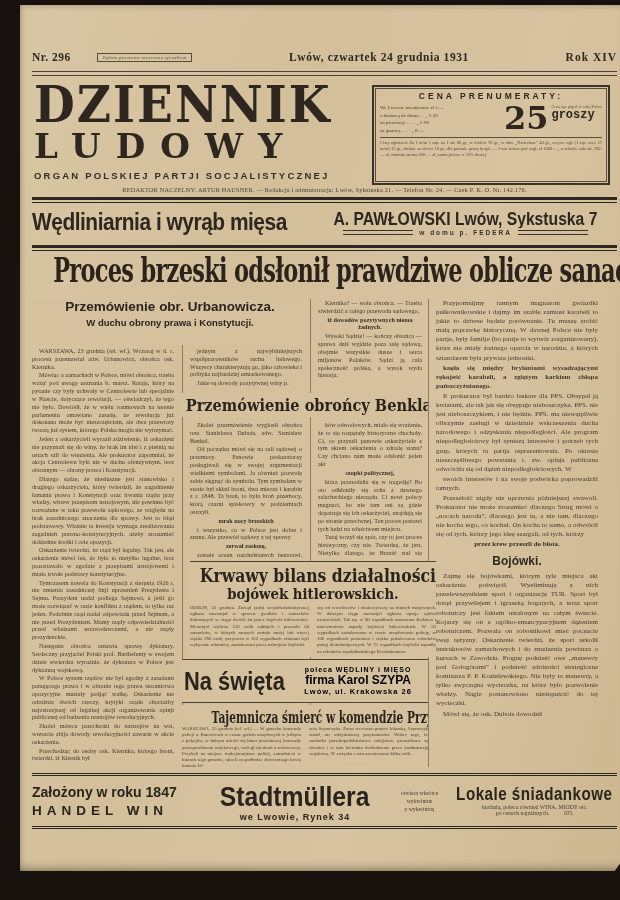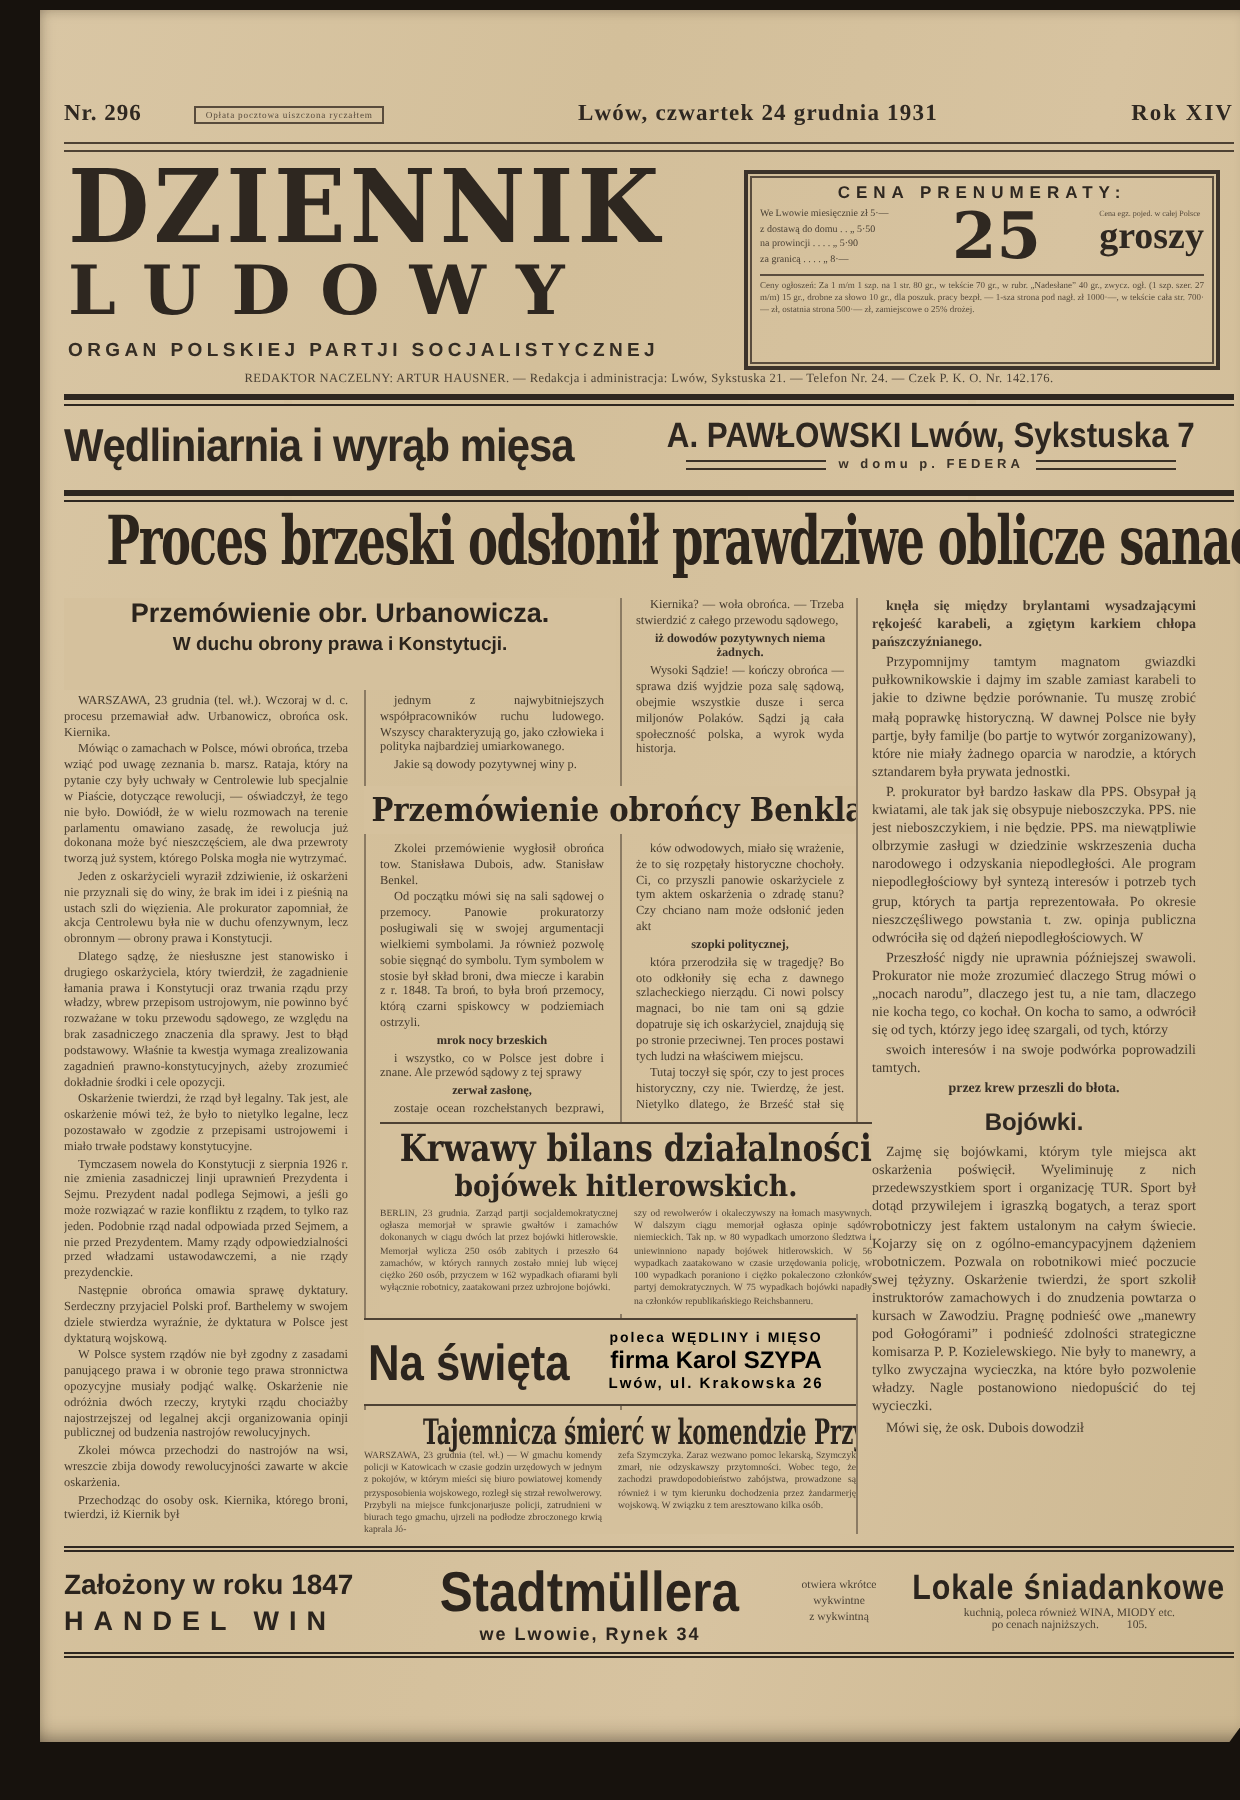--- a/index.html
+++ b/index.html
@@ -32,25 +32,25 @@
   .editorline{position:absolute;top:181px;left:12px;right:12px;text-align:center;
          font-size:6.3px;letter-spacing:.2px;color:#4a4034;white-space:nowrap;overflow:hidden;}
   
   .pricebox{position:absolute;top:80px;left:352px;width:238px;height:100px;
          border:2px solid #3c332a;box-shadow:0 0 0 1px #d3bf9a inset, 0 0 0 2px #5a4d3e inset;
          padding:4px 6px 2px;box-sizing:border-box;overflow:hidden;}
   .pb-title{font-family:"Liberation Sans",sans-serif;font-weight:bold;font-size:8.5px;
          letter-spacing:3px;text-align:center;color:#2f2821;white-space:nowrap;}
   .pb-row{display:flex;margin-top:3px;}
   .pb-rates{width:96px;font-size:5px;line-height:1.5;color:#4a4034;}
-  .pb-price{flex:1;display:flex;justify-content:space-between;align-items:flex-start;}
+  .pb-price{flex:1;display:flex;justify-content:flex-end;align-items:flex-start;}
   .pb-25{font-family:"DejaVu Serif",serif;font-weight:bold;font-size:32px;line-height:.9;color:#2f2821;}
   .pb-unitcol{margin-left:3px;}
   .pb-note{font-size:4px;color:#564a3b;white-space:nowrap;}
-  .pb-unit{font-family:Liberation Serif, serif;font-weight:bold;font-size:19px;line-height:1;color:#2f2821;}
+  .pb-unit{font-family:Liberation Mono, monospace;font-weight:bold;font-size:12px;line-height:1;color:#2f2821;}
   .pb-adrates{border-top:1px solid #5a4d3e;margin-top:3px;padding-top:2px;
          font-size:4.5px;line-height:1.35;text-align:justify;color:#564a3b;}
   
   .bigrule{position:absolute;left:12px;right:12px;height:2px;border-top:3px solid #2e2720;
          border-bottom:1px solid #2e2720;
          background:repeating-linear-gradient(90deg,rgba(211,191,154,0) 0 110px,rgba(211,191,154,.8) 110px 114px);}
   .r1{top:192px;} .r2{top:240px;}
   .bannerad{position:absolute;top:200px;left:12px;right:12px;height:36px;display:flex;align-items:center;}
   .ban-left{font-family:"Liberation Sans",sans-serif;font-weight:bold;font-size:22px;
          letter-spacing:-.5px;color:#2e2720;white-space:nowrap;transform:scale(.95,1.05);transform-origin:left center;}
@@ -247,25 +247,25 @@
 
       <div class="abs bg" style="left:150px;top:406px;width:246px;height:62px;padding-top:2px;">
         <div class="taj-h">Tajemnicza śmierć w komendzie Przysp. Wojsk.</div>
         <div class="tiny2col">
           <div class="tinycol">WARSZAWA, 23 grudnia (tel. wł.) — W gmachu komendy policji w Katowicach w czasie godzin urzędowych w jednym z pokojów, w którym mieści się biuro powiatowej komendy przysposobienia wojskowego, rozległ się strzał rewolwerowy. Przybyli na miejsce funkcjonarjusze policji, zatrudnieni w biurach tego gmachu, ujrzeli na podłodze zbroczonego krwią kaprala Jó-</div>
           <div class="tinycol">zefa Szymczyka. Zaraz wezwano pomoc lekarską, Szymczyk zmarł, nie odzyskawszy przytomności. Wobec tego, że zachodzi prawdopodobieństwo zabójstwa, prowadzone są również i w tym kierunku dochodzenia przez żandarmerję wojskową. W związku z tem aresztowano kilka osób.</div>
         </div>
       </div>
 
       <div class="abs bt bt7" style="left:404px;top:0;width:162px;height:468px;">
+          <div class="bp">Przypomnijmy tamtym magnatom gwiazdki pułkownikowskie i dajmy im szable zamiast karabeli to jakie to dziwne będzie porównanie. Tu muszę zrobić małą poprawkę historyczną. W dawnej Polsce nie były partje, były familje (bo partje to wytwór zorganizowany), które nie miały żadnego oparcia w narodzie, a których sztandarem była prywata jednostki.</div>
           <div class="bp bb">knęła się między brylantami wysadzającymi rękojeść karabeli, a zgiętym karkiem chłopa pańszczyźnianego.</div>
-          <div class="bp">Przypomnijmy tamtym magnatom gwiazdki pułkownikowskie i dajmy im szable zamiast karabeli to jakie to dziwne będzie porównanie. Tu muszę zrobić małą poprawkę historyczną. W dawnej Polsce nie były partje, były familje (bo partje to wytwór zorganizowany), które nie miały żadnego oparcia w narodzie, a których sztandarem była prywata jednostki.</div>
           <div class="bp">P. prokurator był bardzo łaskaw dla PPS. Obsypał ją kwiatami, ale tak jak się obsypuje nieboszczyka. PPS. nie jest nieboszczykiem, i nie będzie. PPS. ma niewątpliwie olbrzymie zasługi w dziedzinie wskrzeszenia ducha narodowego i odzyskania niepodległości. Ale program niepodległościowy był syntezą interesów i potrzeb tych grup, których ta partja reprezentowała. Po okresie nieszczęśliwego powstania t. zw. opinja publiczna odwróciła się od dążeń niepodległościowych. W</div>
+          <div class="bp">swoich interesów i na swoje podwórka poprowadzili tamtych.</div>
           <div class="bp">Przeszłość nigdy nie uprawnia późniejszej swawoli. Prokurator nie może zrozumieć dlaczego Strug mówi o „nocach narodu”, dlaczego jest tu, a nie tam, dlaczego nie kocha tego, co kochał. On kocha to samo, a odwrócił się od tych, którzy jego ideę szargali, od tych, którzy</div>
-          <div class="bp">swoich interesów i na swoje podwórka poprowadzili tamtych.</div>
           <div class="bc">przez krew przeszli do błota.</div>
           <div class="bs">Bojówki.</div>
           <div class="bp">Zajmę się bojówkami, którym tyle miejsca akt oskarżenia poświęcił. Wyeliminuję z nich przedewszystkiem sport i organizację TUR. Sport był dotąd przywilejem i igraszką bogatych, a teraz sport robotniczy jest faktem ustalonym na całym świecie. Kojarzy się on z ogólno-emancypacyjnem dążeniem robotniczem. Pozwala on robotnikowi mieć poczucie swej tężyzny. Oskarżenie twierdzi, że sport szkolił instruktorów zamachowych i do znudzenia powtarza o kursach w Zawodziu. Pragnę podnieść owe „manewry pod Gołogórami” i podnieść zdolności strategiczne komisarza P. P. Kozielewskiego. Nie były to manewry, a tylko zwyczajna wycieczka, na które było pozwolenie władzy. Nagle postanowiono niedopuścić do tej wycieczki.</div>
           <div class="bp">Mówi się, że osk. Dubois dowodził</div>
         </div>
     </div>
 
     <div class="bottombar">
       <div class="bb1">
         <div class="bb1-l1">Założony w roku 1847</div>

